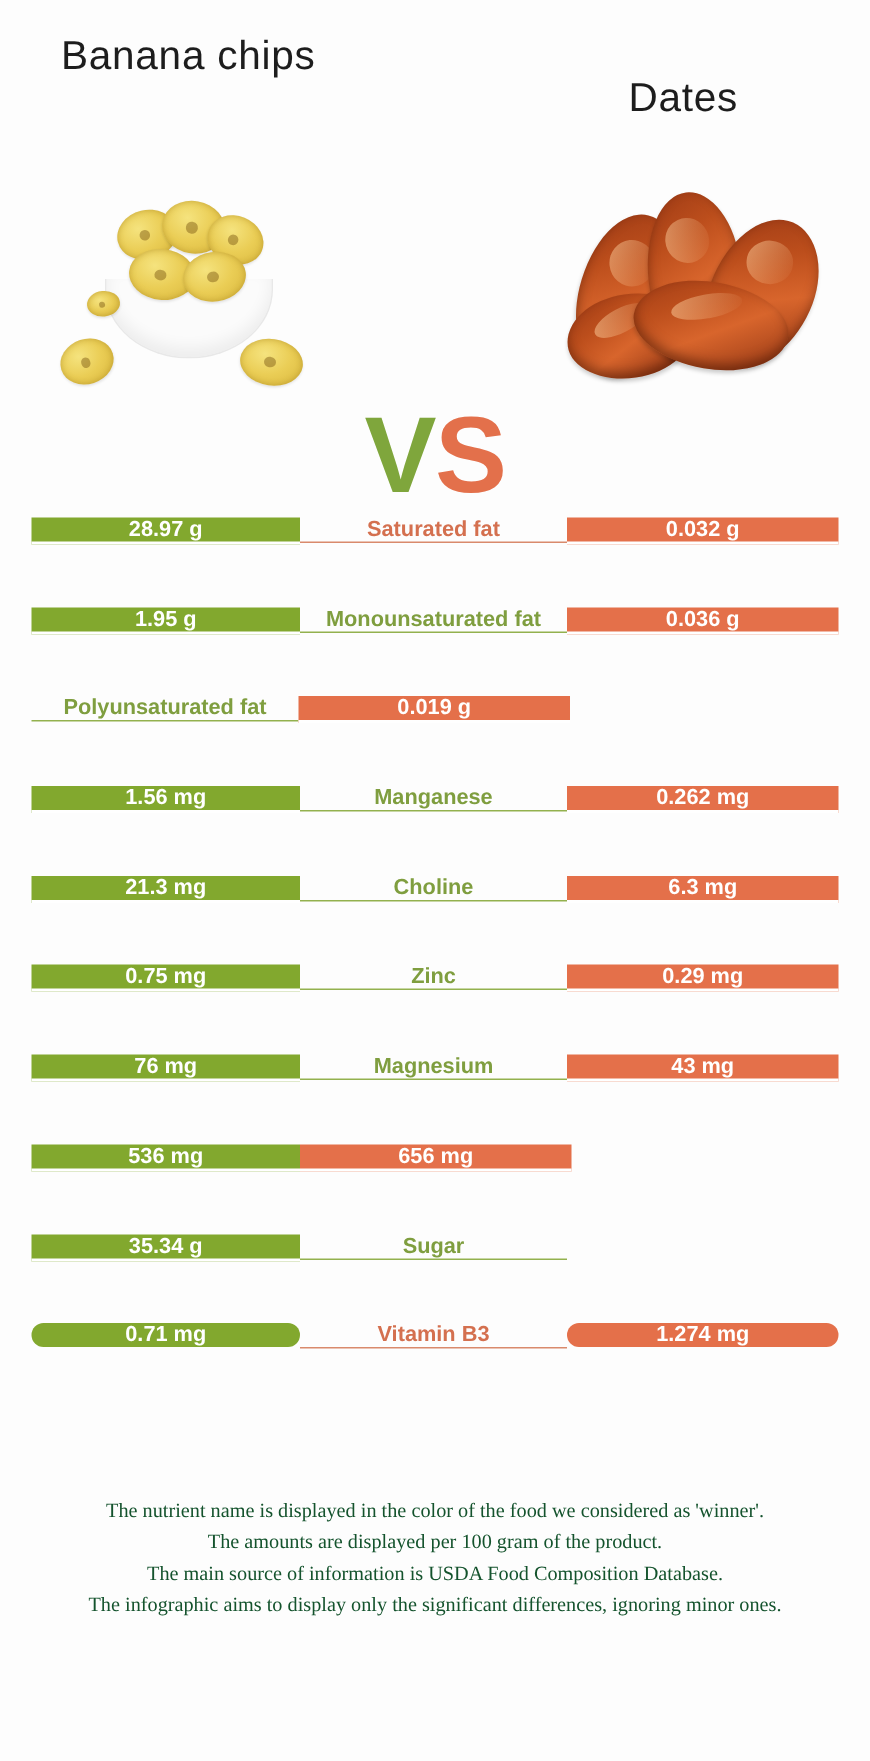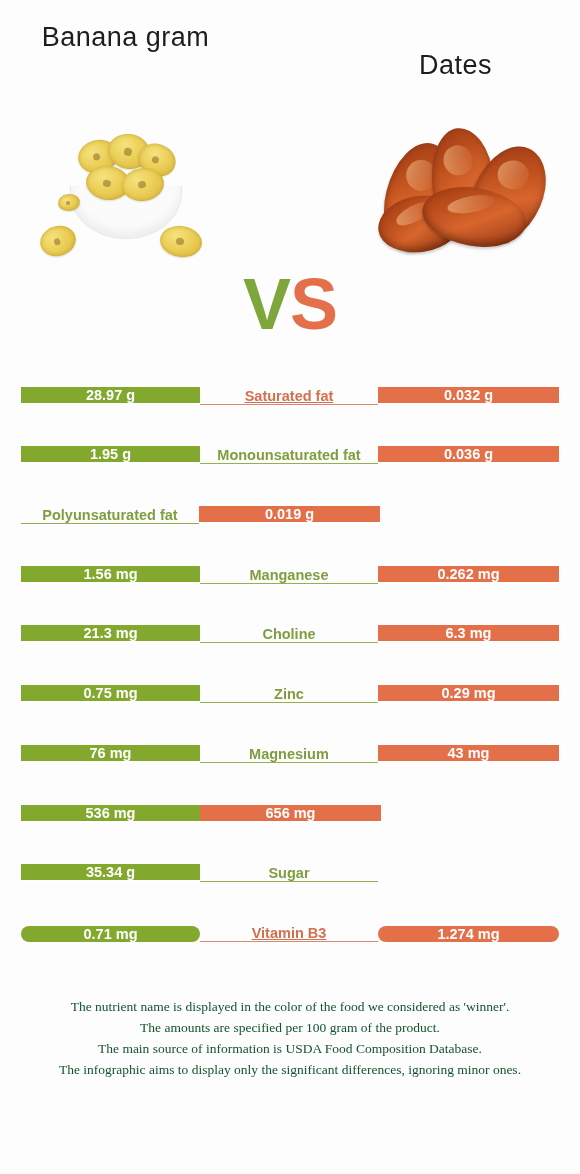--- a/index.html
+++ b/index.html
@@ -147,21 +147,21 @@
   
   .table {
     position: absolute;
     left: 21px;
     top: 345px;
     width: 538px;
   }
   .row {
     display: flex;
     height: 59.7px;
-    align-items: flex-end;
+    align-items: flex-start;
   }
   .cell {
     display: flex;
     align-items: center;
     justify-content: center;
     font-size: 14.5px;
     font-weight: 600;
     box-sizing: border-box;
   }
   .cell-left {
@@ -170,21 +170,21 @@
     color: #ffffff;
     border-bottom: 2px solid #ffffff;
   }
   .cell-mid {
     width: 178px;
     background: #fdfdfd;
     font-weight: 700;
     font-size: 14.5px;
   }
   .cell-mid.win-green  { color: #7f9e3f; border-bottom: 1px solid #93b14e; }
-  .cell-mid.win-orange { color: #d4704f; border-bottom: 1px solid #d98a6c; text-decoration: underline; }
+  .cell-mid.win-orange { color: #d4704f; border-bottom: 1px solid #d98a6c; }
   .cell-right {
     width: 181px;
     background: #e4704a;
     color: #ffffff;
     border-bottom: 2px solid #ffffff;
   }
   .row:last-child .cell-left,
   .row:last-child .cell-right { border-bottom: none; border-radius: 26px; }
 
   
@@ -201,21 +201,21 @@
     font-weight: 400;
   }
   .footer p { margin: 0; }
 </style>
 </head>
 <body>
 
 <div class="page">
 
   <div class="titles">
-    <div class="title title-left">Banana gram</div>
+    <div class="title title-left">Banana chips</div>
     <div class="title title-right">Dates</div>
   </div>
 
   <div class="hero">
 
     <div class="hero-food food-left">
       <div class="chip c1"></div>
       <div class="chip c2"></div>
       <div class="chip c3"></div>
       <div class="bowl"></div>
@@ -296,18 +296,18 @@
     <div class="row">
       <div class="cell cell-left">0.71 mg</div>
       <div class="cell cell-mid win-orange">Vitamin B3</div>
       <div class="cell cell-right">1.274 mg</div>
     </div>
 
   </div>
 
   <div class="footer">
     <p>The nutrient name is displayed in the color of the food we considered as 'winner'.</p>
-    <p>The amounts are specified per 100 gram of the product.</p>
+    <p>The amounts are displayed per 100 gram of the product.</p>
     <p>The main source of information is USDA Food Composition Database.</p>
     <p>The infographic aims to display only the significant differences, ignoring minor ones.</p>
   </div>
 
 </div>
 
 </body></html>

